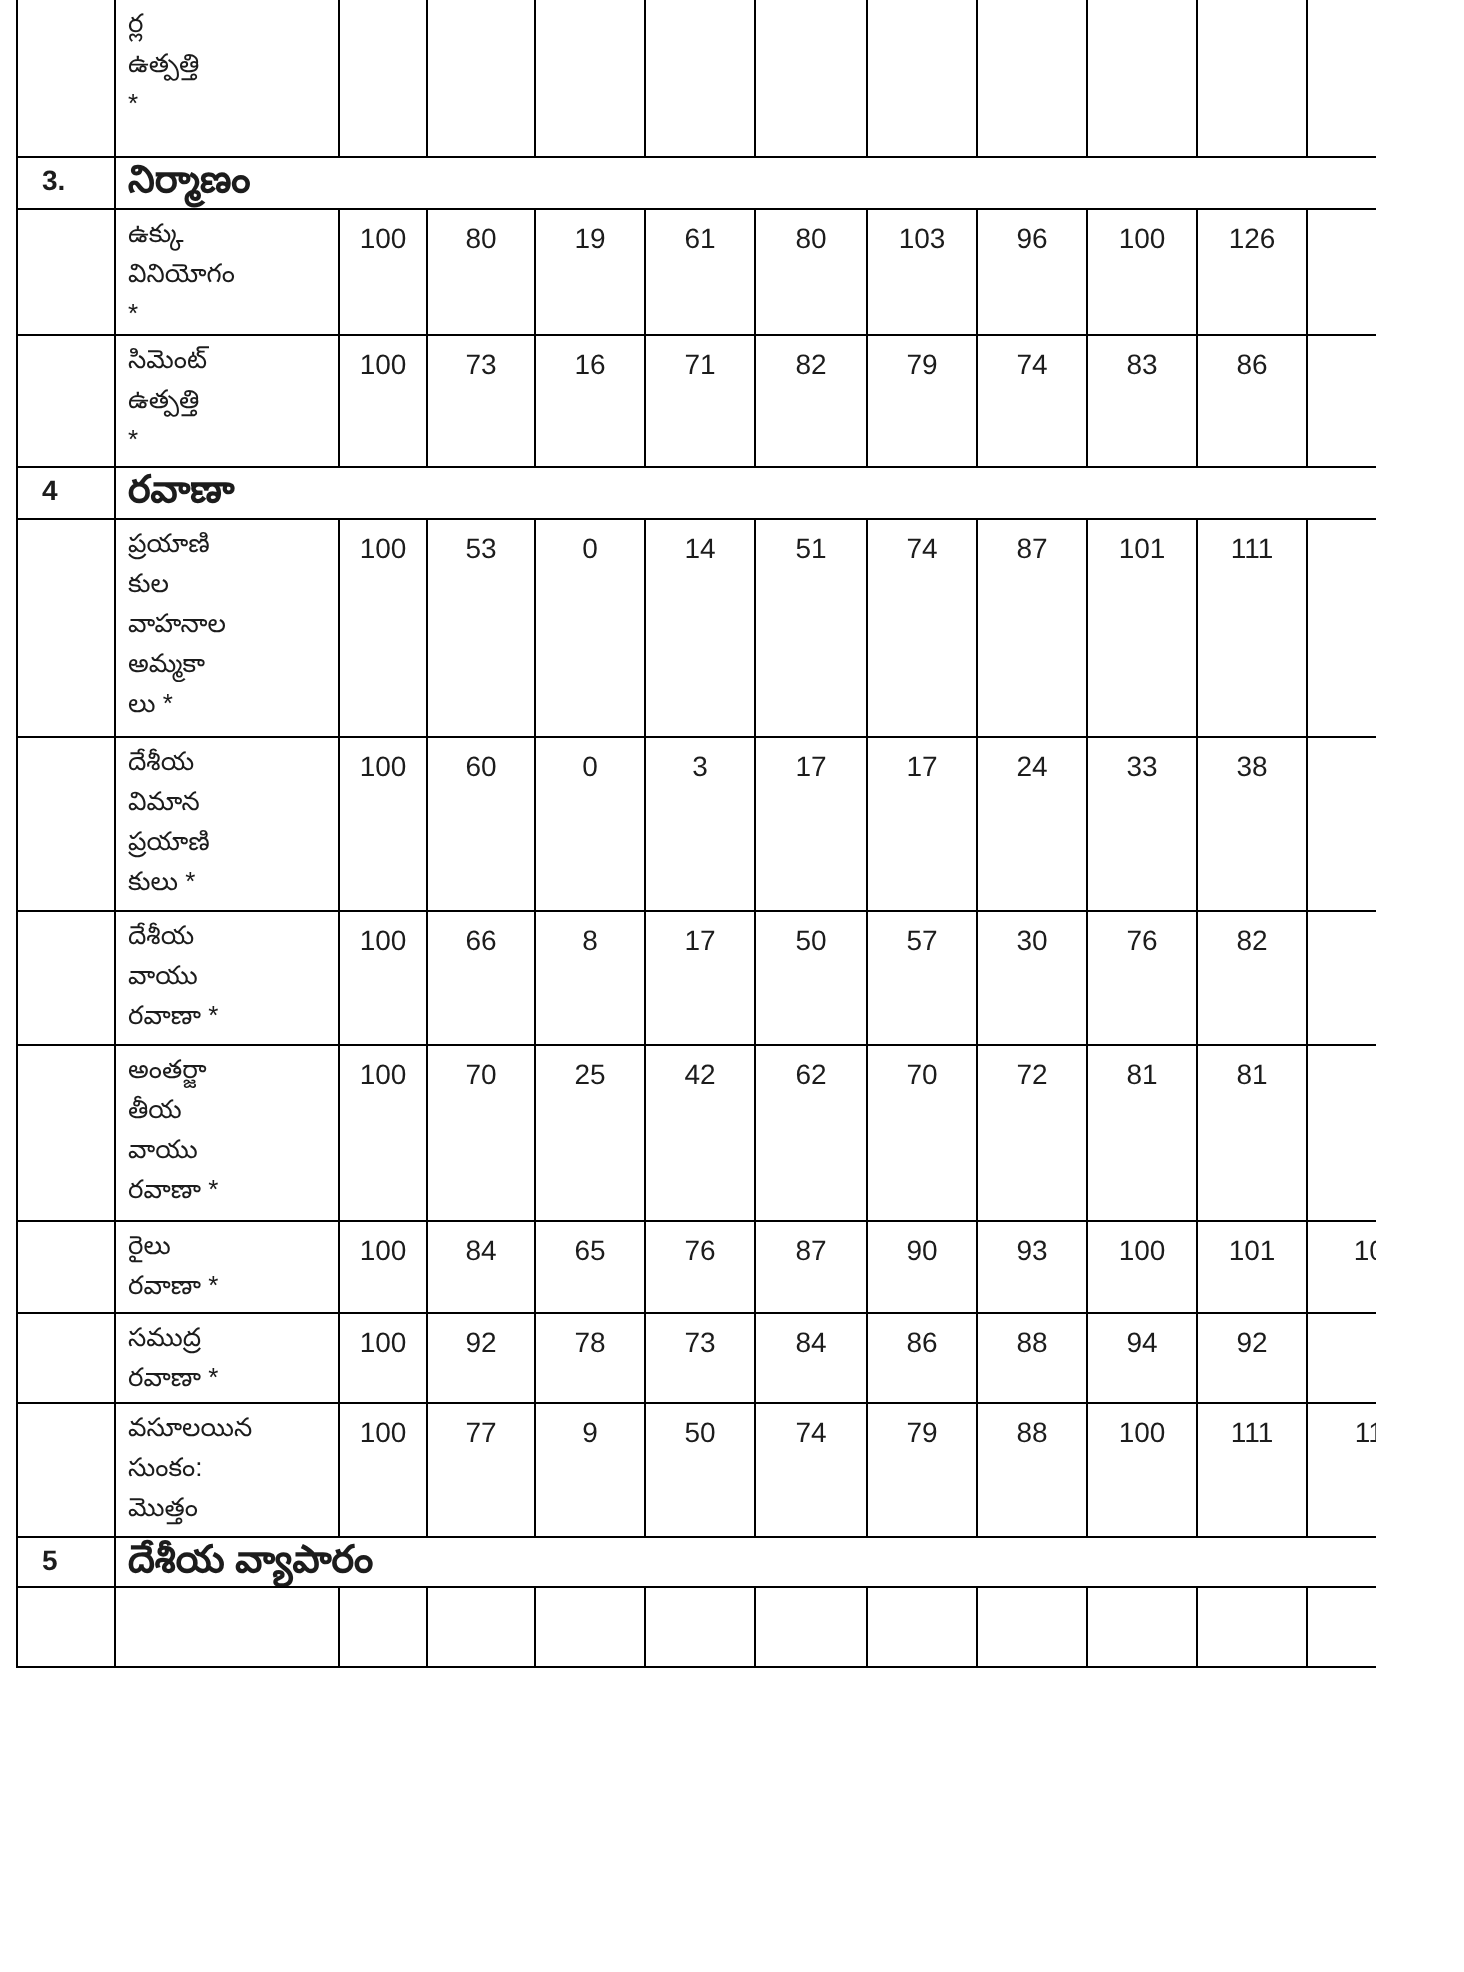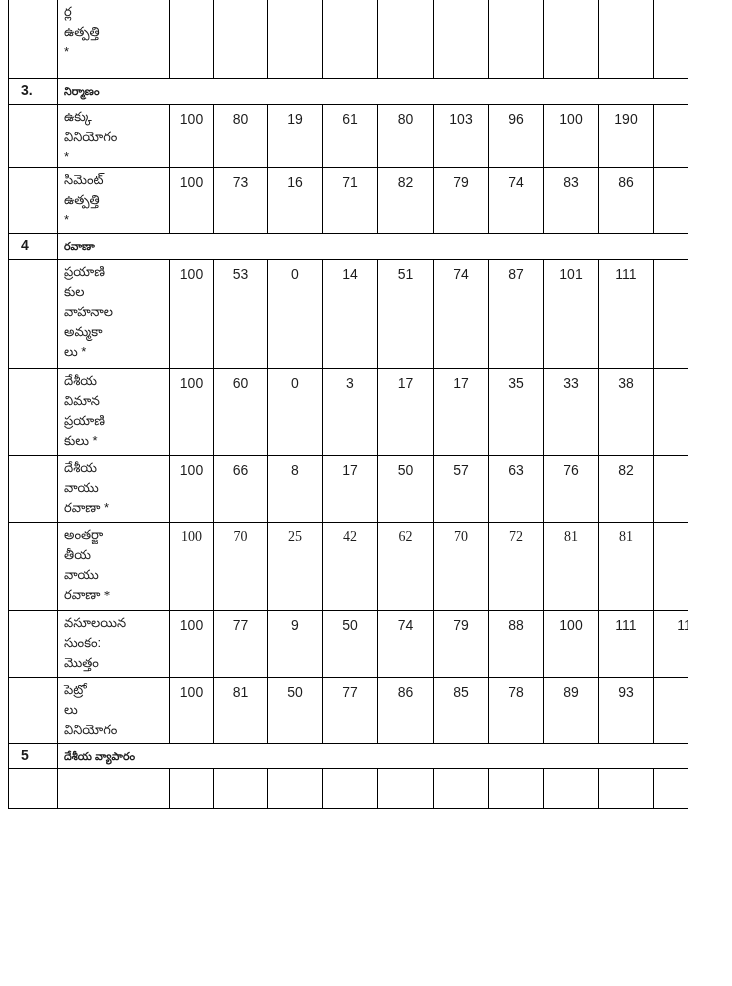--- a/index.html
+++ b/index.html
@@ -47,21 +47,21 @@
   td.val {
     text-align: center;
     padding-top: 6px;
     font-size: 14px;
   }
   tr.section-row td {
     font-weight: bold;
   }
   tr.section-row td.label {
     white-space: nowrap;
-    font-size: 11px;
+    font-size: 19px;
   }
 </style>
 </head>
 <body>
 
 <div class="page">
   <table class="indicators">
     <colgroup>
       <col style="width:49px">
       <col style="width:112px">
@@ -103,21 +103,21 @@
 వినియోగం
 *</td>
           <td class="val">100</td>
           <td class="val">80</td>
           <td class="val">19</td>
           <td class="val">61</td>
           <td class="val">80</td>
           <td class="val">103</td>
           <td class="val">96</td>
           <td class="val">100</td>
-          <td class="val">190</td>
+          <td class="val">126</td>
           <td class="val"></td>
         </tr>
         <tr style="height: 66px;">
           <td class="num"></td>
           <td class="label">సిమెంట్
 ఉత్పత్తి
 *</td>
           <td class="val">100</td>
           <td class="val">73</td>
           <td class="val">16</td>
@@ -156,90 +156,104 @@
           <td class="label">దేశీయ
 విమాన
 ప్రయాణి
 కులు *</td>
           <td class="val">100</td>
           <td class="val">60</td>
           <td class="val">0</td>
           <td class="val">3</td>
           <td class="val">17</td>
           <td class="val">17</td>
-          <td class="val">35</td>
+          <td class="val">24</td>
           <td class="val">33</td>
           <td class="val">38</td>
           <td class="val"></td>
         </tr>
         <tr style="height: 67px;">
           <td class="num"></td>
           <td class="label">దేశీయ
 వాయు
 రవాణా *</td>
           <td class="val">100</td>
           <td class="val">66</td>
           <td class="val">8</td>
           <td class="val">17</td>
           <td class="val">50</td>
           <td class="val">57</td>
-          <td class="val">63</td>
+          <td class="val">30</td>
           <td class="val">76</td>
           <td class="val">82</td>
           <td class="val"></td>
         </tr>
-        <tr style="height: 88px; font-family: Liberation Serif, serif;">
+        <tr style="height: 88px;">
           <td class="num"></td>
           <td class="label">అంతర్జా
 తీయ
 వాయు
 రవాణా *</td>
           <td class="val">100</td>
           <td class="val">70</td>
           <td class="val">25</td>
           <td class="val">42</td>
           <td class="val">62</td>
           <td class="val">70</td>
           <td class="val">72</td>
           <td class="val">81</td>
           <td class="val">81</td>
           <td class="val"></td>
         </tr>
+        <tr style="height: 46px;">
+          <td class="num"></td>
+          <td class="label">రైలు
+రవాణా *</td>
+          <td class="val">100</td>
+          <td class="val">84</td>
+          <td class="val">65</td>
+          <td class="val">76</td>
+          <td class="val">87</td>
+          <td class="val">90</td>
+          <td class="val">93</td>
+          <td class="val">100</td>
+          <td class="val">101</td>
+          <td class="val">102</td>
+        </tr>
+        <tr style="height: 45px;">
+          <td class="num"></td>
+          <td class="label">సముద్ర
+రవాణా *</td>
+          <td class="val">100</td>
+          <td class="val">92</td>
+          <td class="val">78</td>
+          <td class="val">73</td>
+          <td class="val">84</td>
+          <td class="val">86</td>
+          <td class="val">88</td>
+          <td class="val">94</td>
+          <td class="val">92</td>
+          <td class="val"></td>
+        </tr>
         <tr style="height: 67px; margin-left: 29px;">
           <td class="num"></td>
           <td class="label">వసూలయిన
 సుంకం:
 మొత్తం</td>
           <td class="val">100</td>
           <td class="val">77</td>
           <td class="val">9</td>
           <td class="val">50</td>
           <td class="val">74</td>
           <td class="val">79</td>
           <td class="val">88</td>
           <td class="val">100</td>
           <td class="val">111</td>
           <td class="val">113</td>
         </tr>
-        <tr style="height: 66px;">
-          <td class="num"></td>
-          <td class="label">పెట్రో
-లు
-వినియోగం</td>
-          <td class="val">100</td>
-          <td class="val">81</td>
-          <td class="val">50</td>
-          <td class="val">77</td>
-          <td class="val">86</td>
-          <td class="val">85</td>
-          <td class="val">78</td>
-          <td class="val">89</td>
-          <td class="val">93</td>
-          <td class="val"></td>
-        </tr>
         <tr class="section-row" style="height: 25px;">
           <td class="num">5</td>
           <td class="label" colspan="11">దేశీయ వ్యాపారం</td>
         </tr>
         <tr style="height: 40px;">
           <td class="num"></td>
           <td class="label"></td>
           <td class="val"></td>
           <td class="val"></td>
           <td class="val"></td>

